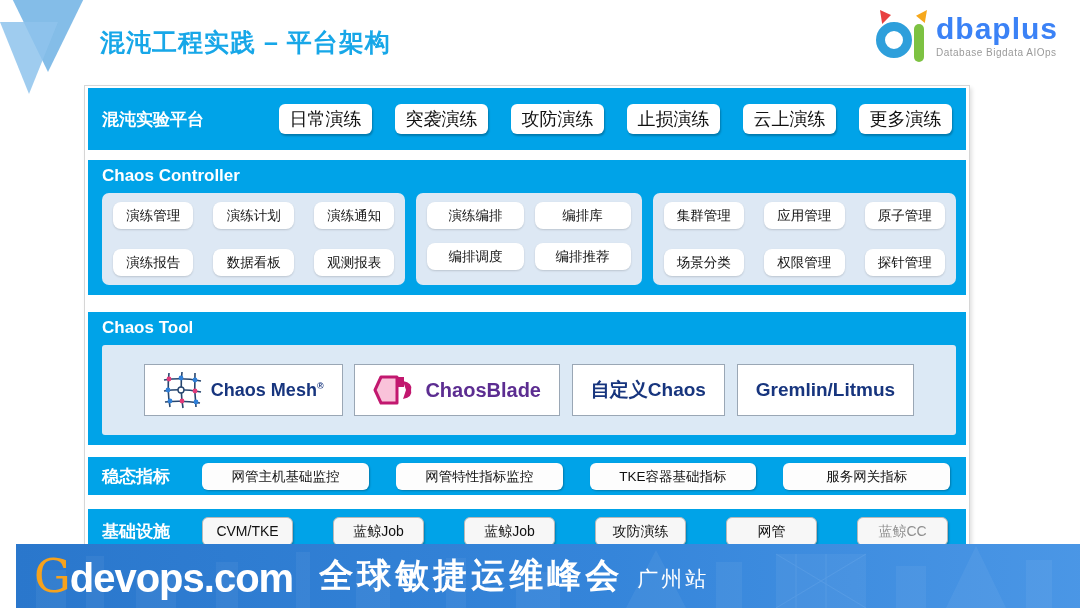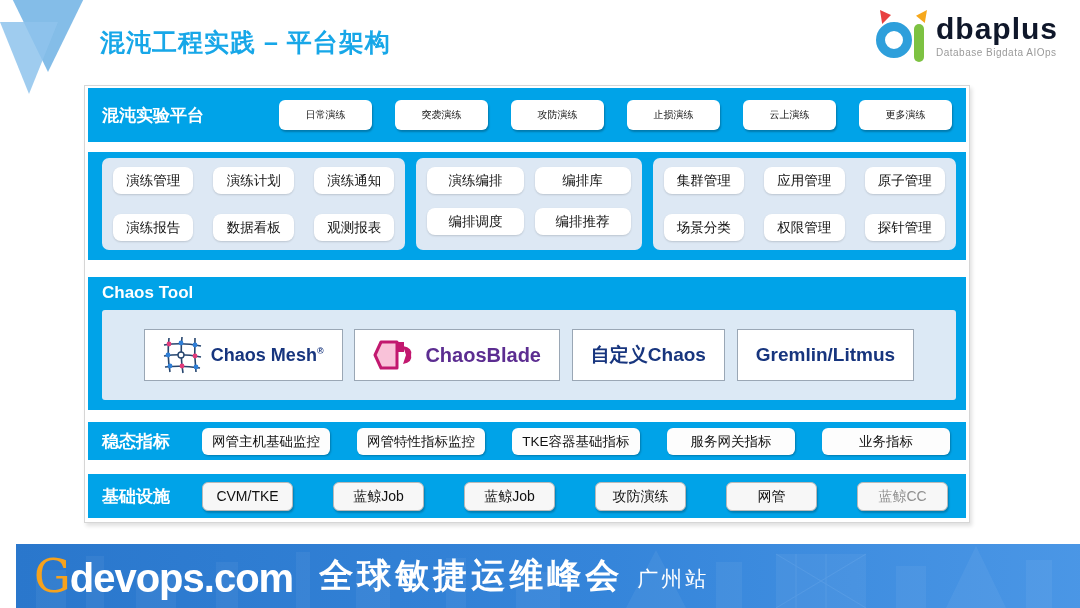--- a/index.html
+++ b/index.html
@@ -39,43 +39,43 @@
     background:#7dc242; border-radius:5px;
   }
   .dbaplus-red {
     position:absolute; left:6px; top:0; width:11px; height:14px;
     background:#e84040; clip-path:polygon(0 0,100% 35%,20% 100%);
   }
   .dbaplus-yellow {
     position:absolute; left:42px; top:0; width:11px; height:13px;
     background:#f6a81c; clip-path:polygon(100% 0,80% 100%,0 45%);
   }
-  .dbaplus-word { font-size:30px; font-weight:bold; color:#0f172a; letter-spacing:1px; line-height:1; }
+  .dbaplus-word { font-size:30px; font-weight:bold; color:#3b82f6; letter-spacing:1px; line-height:1; }
   .dbaplus-sub { font-size:10px; color:#9a9a9a; margin-top:3px; letter-spacing:.5px; }
 
   
   .arch {
     position:absolute; left:84px; top:85px; width:886px;
     background:#ffffff; border:1px solid #d6d6d6;
     box-shadow:2px 3px 4px rgba(0,0,0,.12);
     padding:2px 3px 4px 3px;
     display:flex; flex-direction:column;
   }
   .band { background:#00a3e8; width:100%; }
 
   .row-band { display:flex; align-items:center; padding:0 14px; }
   .band-label { color:#ffffff; font-weight:bold; font-size:17px; white-space:nowrap; }
 
   
-  .row-platform { height:54px; margin-bottom:10px;gap:42px; }
+  .row-platform { height:62px; margin-bottom:10px;gap:42px; }
   .row-platform .band-label { width:148px; }
   .pill-row { display:flex; gap:23px; }
   .pill {
     background:#ffffff; border-radius:6px; height:30px; line-height:30px;
-    text-align:center; font-size:10px; color:#111; width:93px;
+    text-align:center; font-size:18px; color:#111; width:93px;
     box-shadow:1px 2px 2px rgba(0,0,0,.25);
   }
 
   
   .row-controller { margin-bottom:17px; padding:6px 10px 10px 14px; }
   .band-title { color:#ffffff; font-weight:bold; font-size:17px; margin-bottom:7px; }
   .groups { display:flex; gap:11px; }
   .group {
     background:#dde8f4; border-radius:7px; padding:9px 11px;
     display:grid; gap:8px 11px;
@@ -172,20 +172,21 @@
       <div class="pill">日常演练</div>
       <div class="pill">突袭演练</div>
       <div class="pill">攻防演练</div>
       <div class="pill">止损演练</div>
       <div class="pill">云上演练</div>
       <div class="pill">更多演练</div>
     </div>
   </section>
 
   <section class="band row-controller">
+    <div class="band-title">Chaos Controller</div>
     <div class="groups">
       <div class="group group-3">
         <div class="chip">演练管理</div>
         <div class="chip">演练计划</div>
         <div class="chip">演练通知</div>
         <div class="chip">演练报告</div>
         <div class="chip">数据看板</div>
         <div class="chip">观测报表</div>
       </div>
       <div class="group group-2">
@@ -248,21 +249,20 @@
     </div>
   </section>
 
   <section class="band row-band row-metrics">
     <span class="band-label">稳态指标</span>
     <div class="wide-row">
       <div class="wide-pill">网管主机基础监控</div>
       <div class="wide-pill">网管特性指标监控</div>
       <div class="wide-pill">TKE容器基础指标</div>
       <div class="wide-pill">服务网关指标</div>
-      <div class="wide-pill">业务指标</div>
     </div>
   </section>
 
   <section class="band row-band row-infra">
     <span class="band-label">基础设施</span>
     <div class="infra-row">
       <div class="infra-pill">CVM/TKE</div>
       <div class="infra-pill">蓝鲸Job</div>
       <div class="infra-pill">蓝鲸Job</div>
       <div class="infra-pill">攻防演练</div>

